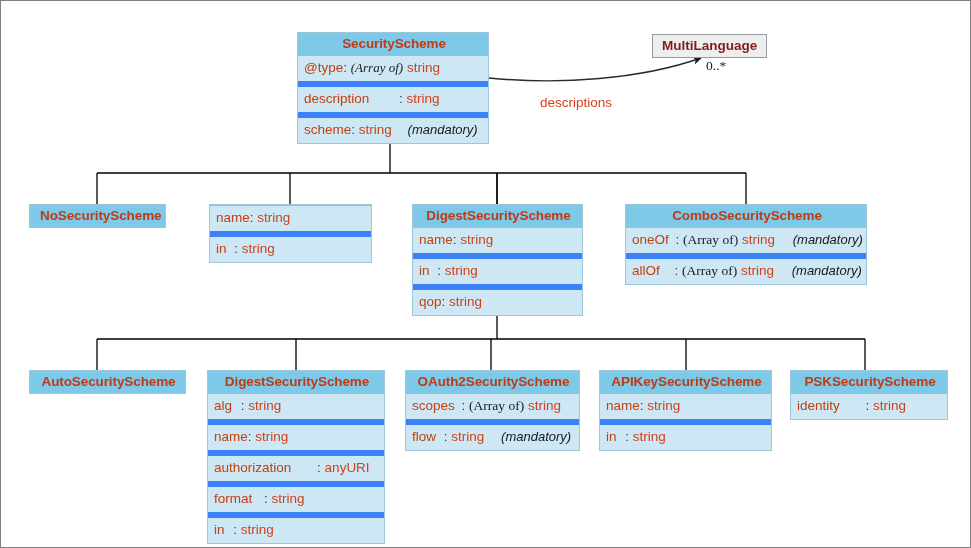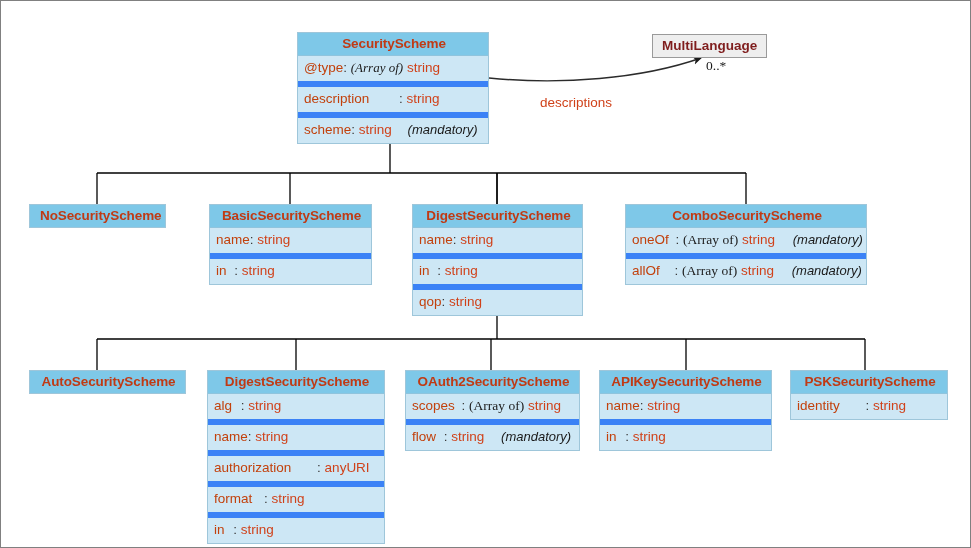--- a/index.html
+++ b/index.html
@@ -169,21 +169,20 @@
 
   <div class="plain-class" style="left:651px; top:33px;">
     <span>MultiLanguage</span>
   </div>
 
   <div class="uml-class" style="left:28px; top:203px; width:137px;">
     <div class="uml-header">NoSecurityScheme</div>
   </div>
 
   <div class="uml-class" style="left:208px; top:203px; width:163px;">
-    <div class="uml-header">BasicSecurityScheme</div>
     <div class="attrs">
       <div class="uml-row">
         <span class="an">name</span><span class="sep">:</span>
         <span class="typ">string</span>
       </div>
       <div class="uml-row">
         <span class="an">in</span>
         <span class="sep" style="margin-left:4px;">:</span>
         <span class="typ">string</span>
       </div>

